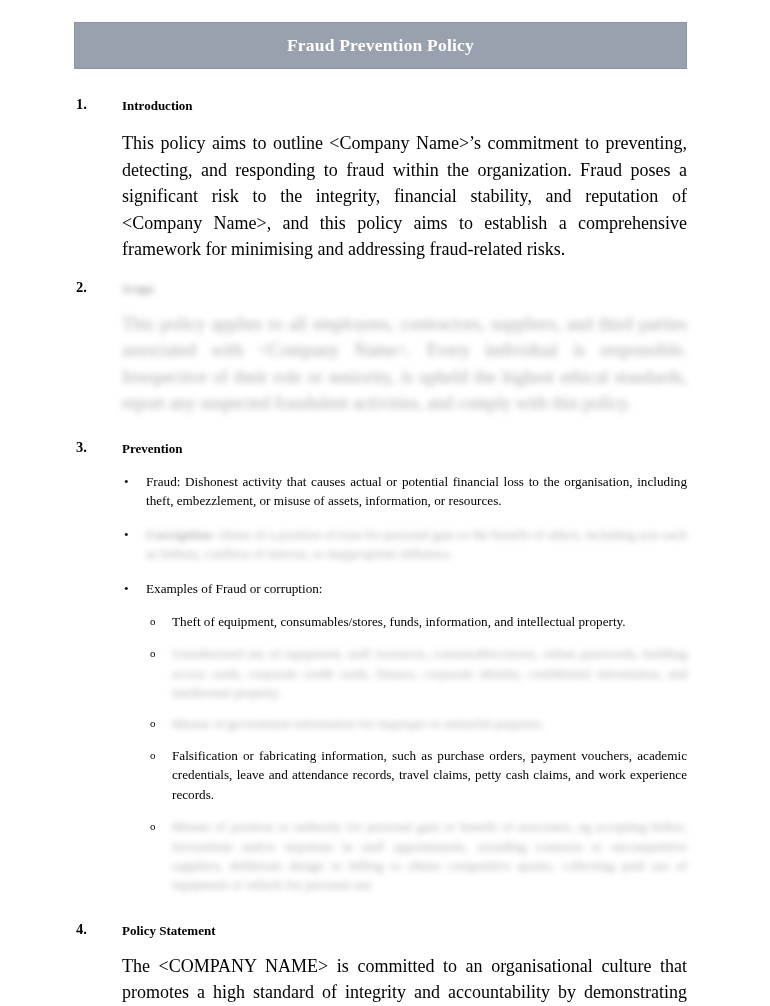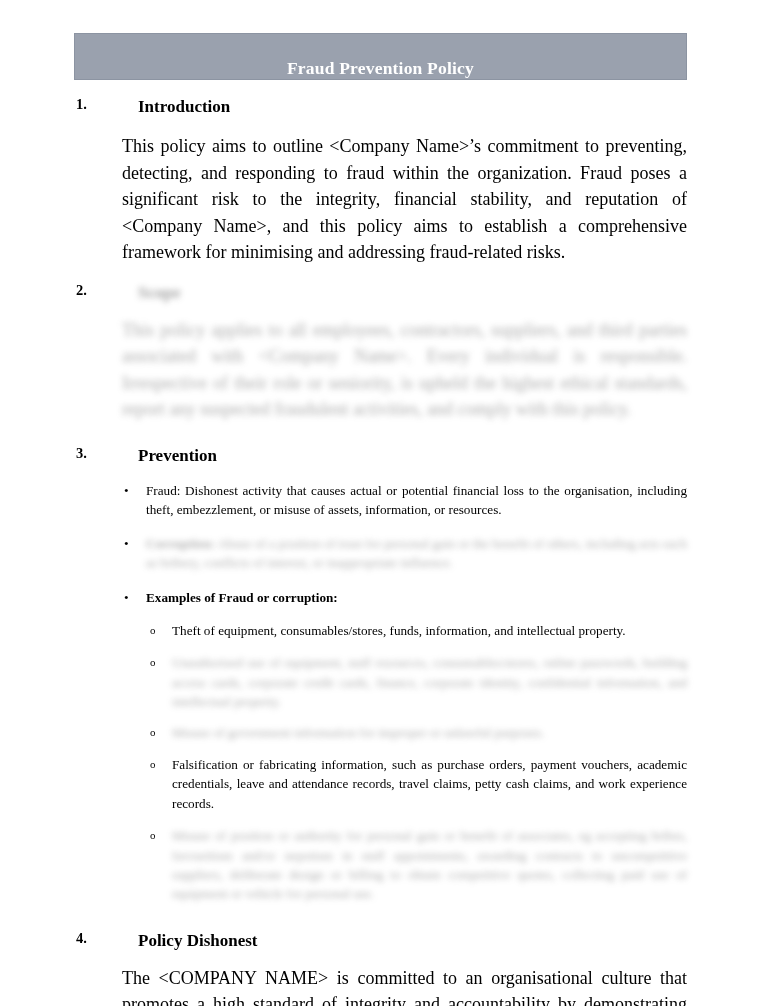--- a/index.html
+++ b/index.html
@@ -21,28 +21,28 @@
     left: 0; top: 0;
     width: 770px;
     height: 1006px;
     background: #fff;
   }
 
   
   .title-banner {
     position: absolute;
     left: 74px;
-    top: 33px;
+    top: 22px;
     width: 613px;
     height: 47px;
     background: #9aa1ae;
     border: 1px solid #8c94a2;
     box-sizing: border-box;
     display: flex;
-    align-items: flex-end;
+    align-items: center;
     justify-content: center;
   }
   .title-banner .title-text {
     color: #ffffff;
     font-size: 17.5px;
     font-weight: bold;
     letter-spacing: 0.2px;
   }
 
   
@@ -64,24 +64,23 @@
     padding-left: 122px;
   }
   .sec-num {
     position: absolute;
     left: 76px;
     top: 0;
     font-size: 14.5px;
     font-weight: bold;
   }
   .sec-title {
-    font-size: 17px;
+    font-size: 13px;
     font-weight: bold;
     line-height: 1.25;
-    margin-left: 16px;
   }
 
   .body-par {
     margin-left: 122px;
     margin-right: 83px;
     font-size: 18px;
     line-height: 1.47;
     text-align: justify;
   }
   .body-par.noj { text-align: left; margin-left: 24px; }
@@ -186,21 +185,21 @@
         <span style="font-weight:normal;">Fraud:</span><span> Dishonest activity that causes actual or potential financial loss to the organisation, including theft, embezzlement, or misuse of assets, information, or resources.</span>
       </div>
 
       <div class="bullet" style="margin-top:14px;">
         <span class="marker">•</span>
         <span class="blurred heavy" style="font-weight:bold;">Corruption:</span><span class="blurred heavy"> Abuse of a position of trust for personal gain or the benefit of others, including acts such as bribery, conflicts of interest, or inappropriate influence.</span>
       </div>
 
       <div class="bullet" style="margin-top:16px;">
         <span class="marker">•</span>
-        <span style="font-weight:bold;">Examples of Fraud or corruption:</span>
+        <span style="font-weight:normal;">Examples of Fraud or corruption:</span>
       </div>
 
       <div class="sub-bullet" style="margin-top:13px;">
         <span class="marker">o</span>
         <span>Theft of equipment, consumables/stores, funds, information, and intellectual property.</span>
       </div>
 
       <div class="sub-bullet" style="margin-top:13px;">
         <span class="marker">o</span>
         <span class="blurred heavy">Unauthorised use of equipment, staff resources, consumables/stores, online passwords, building access cards, corporate credit cards, finance, corporate identity, confidential information, and intellectual property.</span>
@@ -218,21 +217,21 @@
 
       <div class="sub-bullet" style="margin-top:13px;">
         <span class="marker">o</span>
         <span class="blurred heavy">Misuse of position or authority for personal gain or benefit of associates, eg accepting bribes, favouritism and/or nepotism in staff appointments, awarding contracts to uncompetitive suppliers, deliberate design or billing to obtain competitive quotes, collecting paid use of equipment or vehicle for personal use.</span>
       </div>
     </div>
 
     <div class="section" style="margin-top:26px;">
       <div class="sec-head-row">
         <span class="sec-num">4.</span>
-        <span class="sec-title">Policy Dishonest</span>
+        <span class="sec-title">Policy Statement</span>
       </div>
       <div class="body-par" style="margin-top:14px;">The &lt;COMPANY NAME&gt; is committed to an organisational culture that promotes a high standard of integrity and accountability by demonstrating professional behaviours that are consistent with our role and values. The framework also provides support in implementing an effective risk management strategy to mitigate fraud and corruption risk.</div>
       <div class="body-par noj">A failure to detect and address fraud and corruption can:</div>
     </div>
 
   </div>
 
 
 </div>
 

